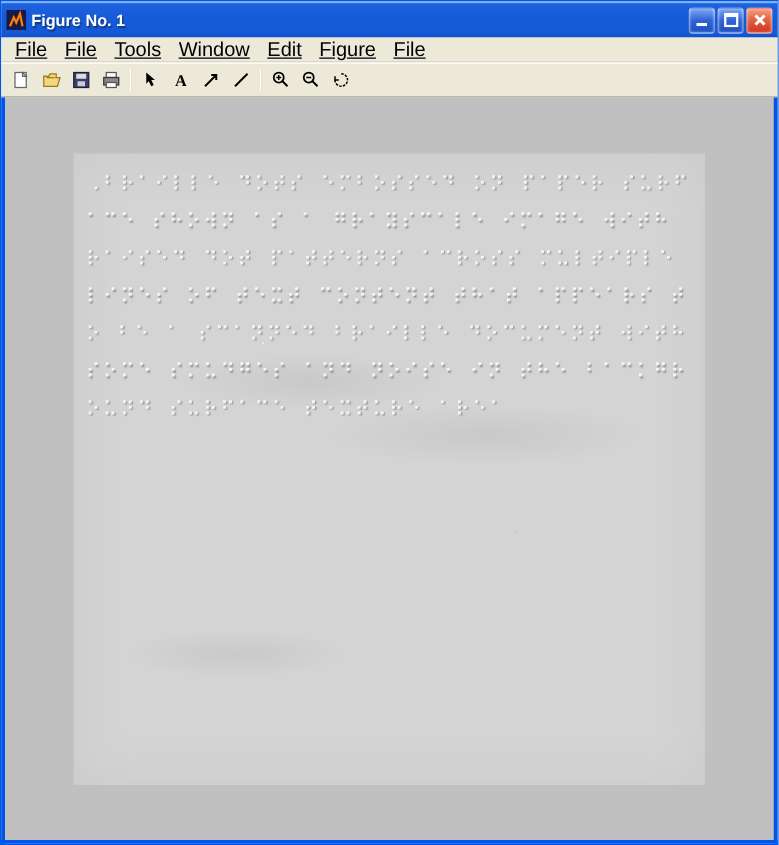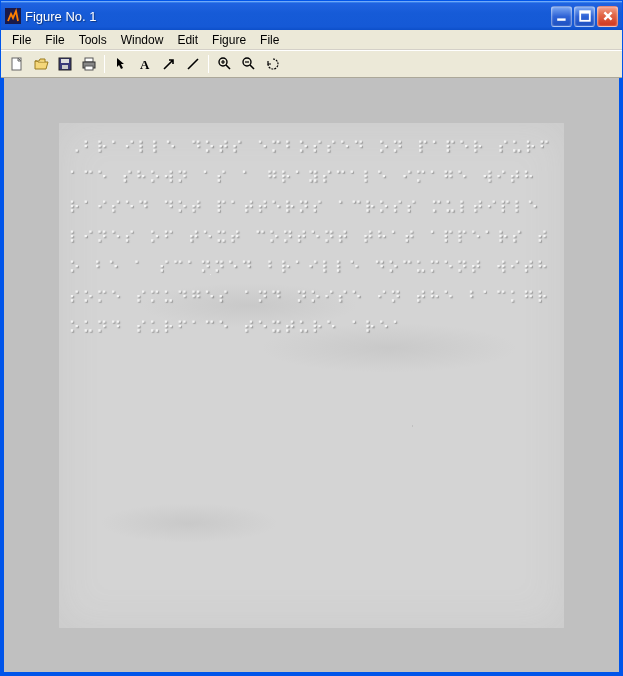--- a/index.html
+++ b/index.html
@@ -31,21 +31,21 @@
     color: #fff;
   }
   .titlebar .app-icon {
     width: 16px; height: 16px;
     margin-right: 4px;
     display: inline-flex;
     align-items: center;
     justify-content: center;
   }
   .titlebar .title-text {
-    font-weight: normal;
+    font-weight: bold;
     font-size: 13px;
     text-shadow: 1px 1px 1px rgba(0,0,0,0.4);
     flex: 1;
   }
   .titlebar .winbtns {
     display: flex;
     gap: 2px;
   }
   .winbtn {
     width: 21px; height: 21px;
@@ -62,25 +62,25 @@
   }
   .winbtn.red {
     background: linear-gradient(to bottom, #f39e89, #e2694a 40%, #d1341d);
   }
   .winbtn svg { width: 12px; height: 12px; }
 
   .menubar {
     height: 20px;
     background: #ece9d8;
     display: flex;
-    align-items: center;
     padding: 1px 4px;
     border-bottom: 1px solid #d4d0c8;
-    font-size: 12px;
+    font-size: 16px;
     color: #000;
+    text-decoration: underline;
   }
   .menubar .menu-item {
     padding: 1px 7px;
     cursor: default;
   }
 
   .toolbar {
     height: 28px;
     background: #ece9d8;
     border-top: 1px solid #fff;

